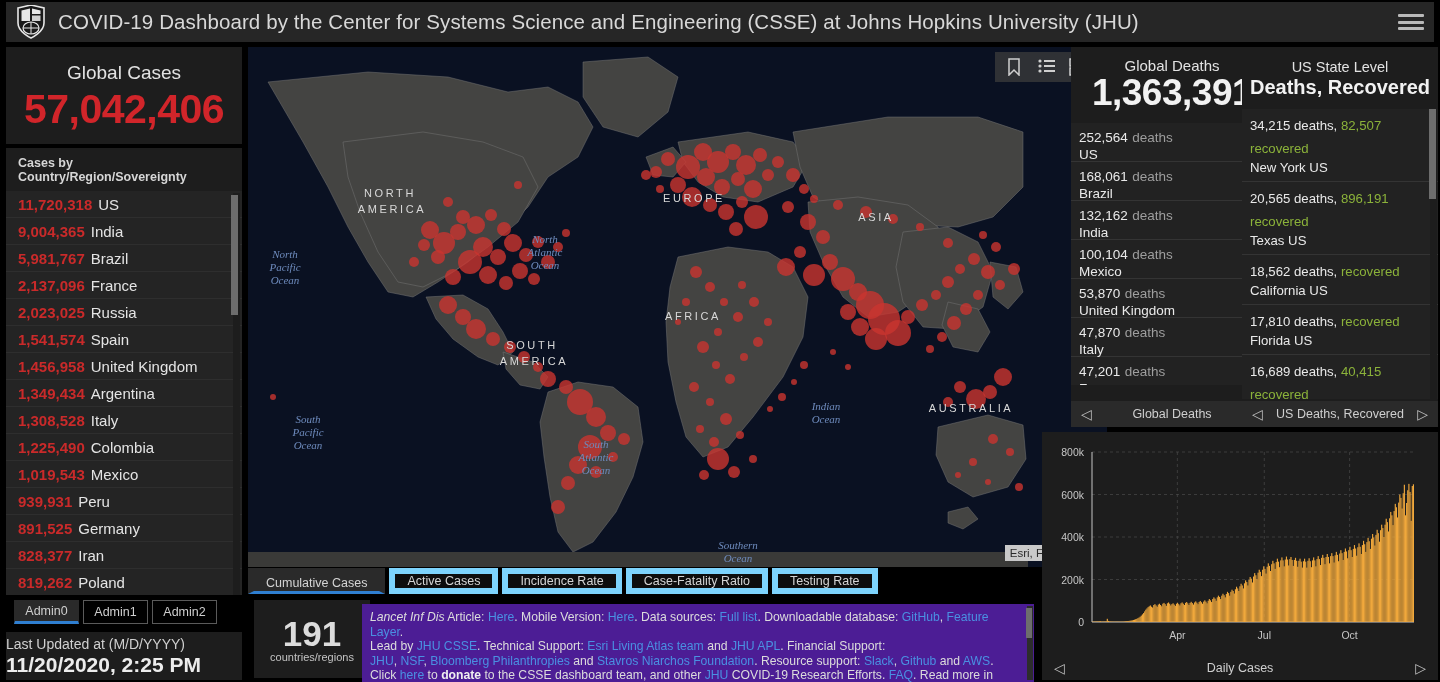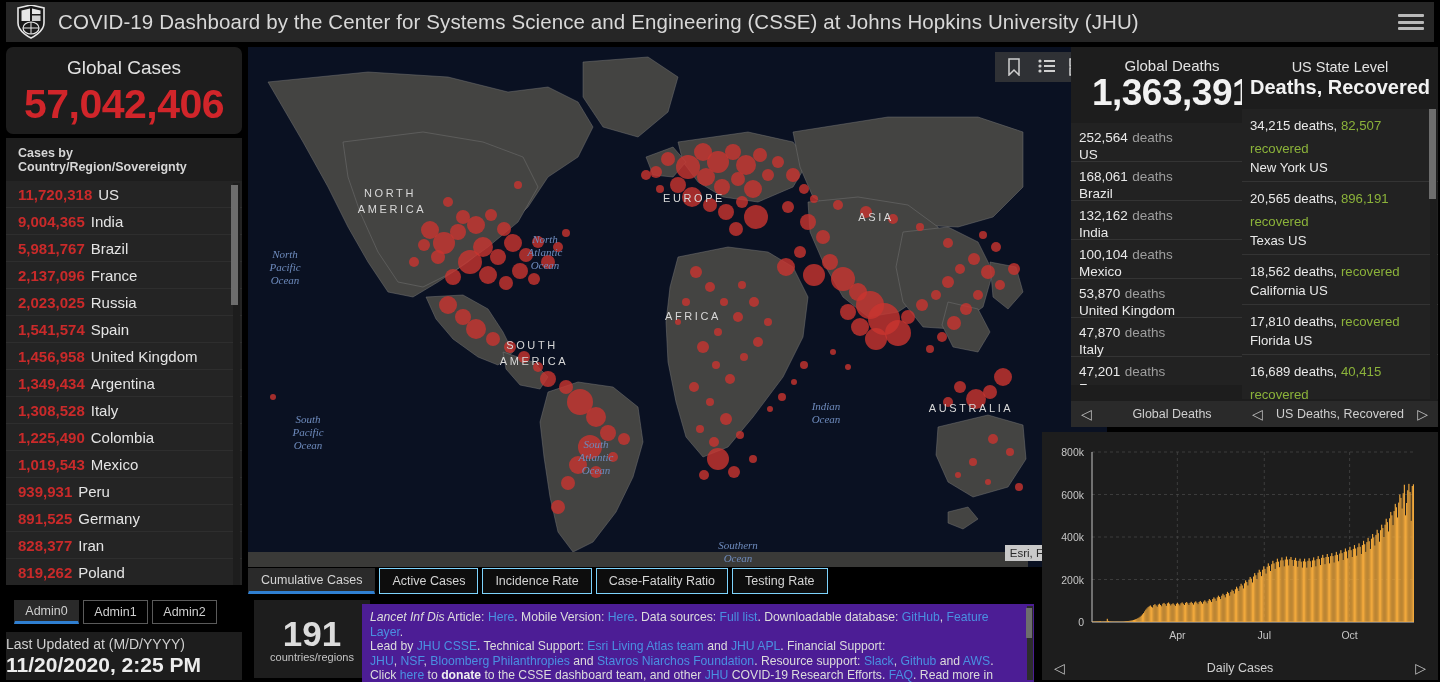--- a/index.html
+++ b/index.html
@@ -21,22 +21,22 @@
     color: #d8d8d8; font-size: 20.5px; font-weight: 400; letter-spacing: 0.1px;
     white-space: nowrap; flex: 1 1 auto;
   }
   .hamburger { width: 26px; height: 22px; display:flex; flex-direction:column;
     justify-content:space-between; padding: 3px 0; flex: 0 0 26px; cursor: pointer; }
   .hamburger i { display:block; height: 3px; background: #b9b9b9; border-radius: 1px; }
 
   
   .left-col { position: absolute; left: 6px; top: 47px; width: 236px; }
   .panel { background: #1d1d1d; }
-  .global-cases { height: 87px; display:flex; flex-direction:column;
-    align-items:center; justify-content:center; padding-top: 4px; border-radius: 7px; }
+  .global-cases { height: 97px; display:flex; flex-direction:column;
+    align-items:center; justify-content:center; padding-top: 4px; }
   .gc-label { color: #e2e2e2; font-size: 19px; margin-bottom: 2px; }
   .gc-value { color: #d1252a; font-size: 41px; font-weight: 700; letter-spacing: -0.5px; }
 
   .country-panel { margin-top: 4px; height: 447px; position: relative; overflow: hidden; }
   .country-head { color: #d6d6d6; font-size: 12.5px; font-weight: 700;
     padding: 8px 0 7px 12px; background: #1d1d1d; }
   .country-list { position: relative; height: 412px; overflow: hidden; }
   .country-row {
     height: 27px; display: flex; align-items: center; padding-left: 12px;
     border-bottom: 1px solid #2e2e2e; background: #242424; font-size: 15px;
@@ -74,21 +74,21 @@
     background: #3b3b3b; display:flex; flex-direction:column; }
   .zoom-ctrl div { flex:1; display:flex; align-items:center; justify-content:center;
     color:#d5d5d5; font-size: 19px; cursor: pointer; }
   .zoom-ctrl div:first-child { border-bottom: 1px solid #555; }
   .attrib { position: absolute; right: 4px; bottom: 6px; background: #c9c9c9;
     color: #2a2a2a; font-size: 11.5px; padding: 2px 5px; }
 
   
   .map-tabs { position: absolute; left: 248px; top: 568px; width: 780px; height: 26px;
     display: flex; gap: 4px; background: #000; }
-  .map-tab { height: 26px; background: #0d0d0d; border: 1px solid #7dd3fc;
+  .map-tab { height: 26px; background: #0d0d0d; border: 6px solid #7dd3fc;
     color: #d4d4d4; font-size: 12.5px; display:flex; align-items:center;
     justify-content:center; padding: 0 12px; cursor: pointer; }
   .map-tab.active { background: #2a2a2a; border-color: #2a2a2a;
     border-bottom: 3px solid #2f7fd1; }
 
   
   .countries-box { position: absolute; left: 254px; top: 600px; width: 116px; height: 78px;
     background: #1d1d1d; display:flex; flex-direction:column; align-items:center;
     justify-content:center; }
   .cb-num { color: #dcdcdc; font-size: 35px; font-weight: 700; line-height: 1; }

